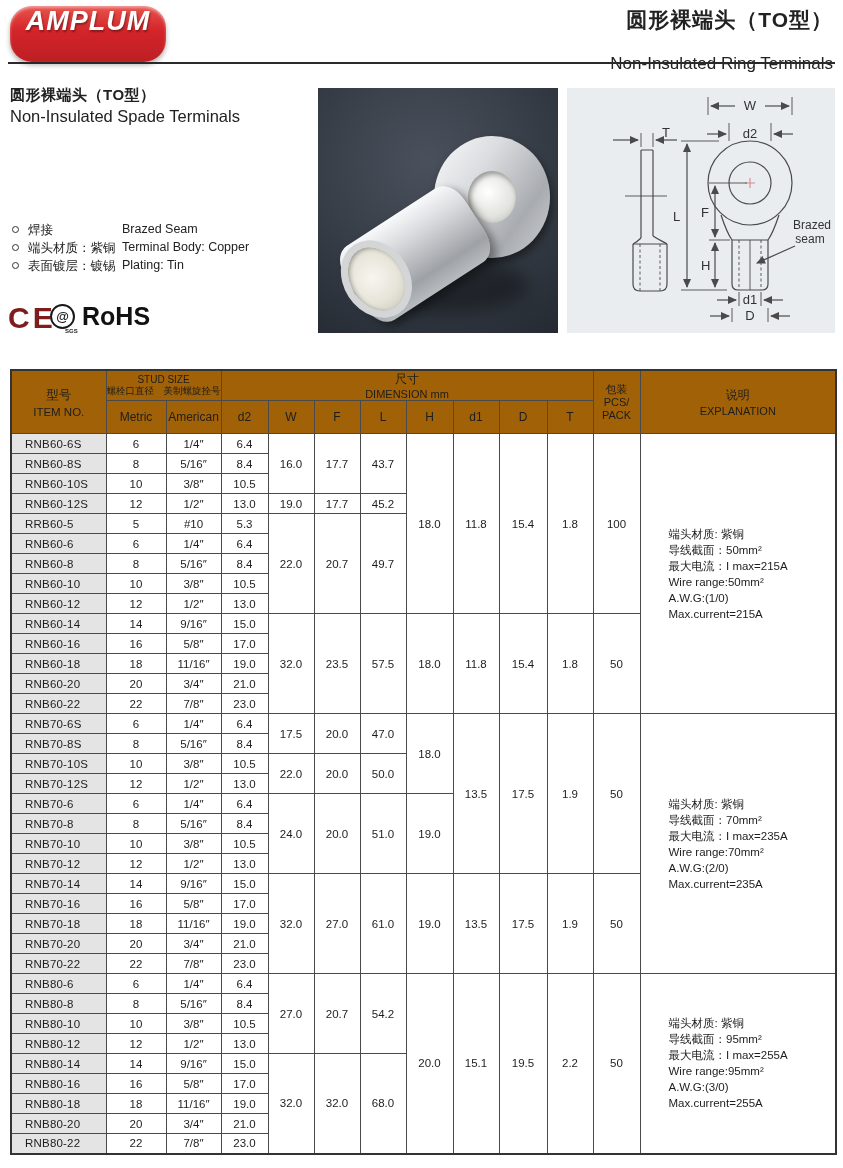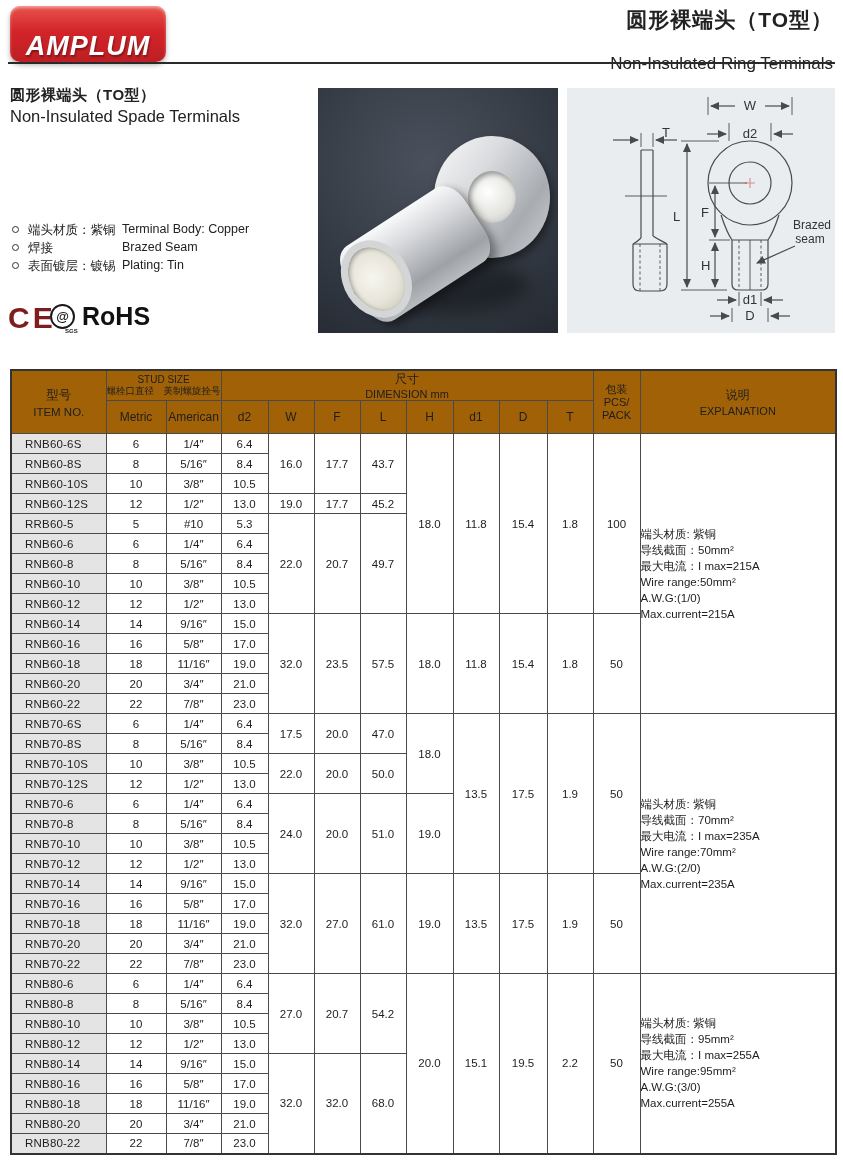--- a/index.html
+++ b/index.html
@@ -1,23 +1,23 @@
 <!DOCTYPE html>
 <html><head>
 <meta charset="utf-8">
 <style>
   * { margin:0; padding:0; box-sizing:border-box; }
   html,body { width:843px; height:1168px; background:#ffffff; font-family:"Liberation Sans", sans-serif; }
   body { position:relative; overflow:hidden; color:#222; }
 
   
-  .logo { position:absolute; left:10px; top:6px; width:156px; height:56px; border-radius:10px;
+  .logo { position:absolute; left:10px; top:6px; width:156px; height:56px; border-radius:22px;
           background:linear-gradient(180deg,#e8534d 0%,#d32429 45%,#bd1f24 100%);
           box-shadow:0 3px 5px rgba(0,0,0,.3), inset 0 2px 3px rgba(255,255,255,.45);
-          display:flex; align-items:flex-end; justify-content:center; }
+          display:flex; align-items:flex-start; justify-content:center; }
   .logo span { font-style:italic; font-weight:900; font-size:27px; color:#fff; letter-spacing:1px;
                text-shadow:1px 2px 2px rgba(0,0,0,.35); }
   .head-title { position:absolute; right:10px; top:6px; text-align:right; }
   .head-title .cn { font-size:21px; font-weight:bold; letter-spacing:1px; }
   .head-title .en { font-size:17px; margin-top:20px; }
   .header-rule { position:absolute; left:8px; top:62px; width:827px; border-top:2px solid #2a2a2a; }
 
   
   .prod-info { position:absolute; left:10px; top:86px; width:300px; }
   .prod-info .cn-title { font-size:15px; font-weight:bold; letter-spacing:.5px; }
@@ -72,21 +72,21 @@
   th.h-item div:last-child { font-size:11.5px; margin-top:2px; }
   th.h-stud div:first-child { font-size:10px; }
   th.h-stud div:last-child { font-size:9.5px; }
   th.h-dim div:first-child { font-size:12px; }
   th.h-dim div:last-child { font-size:11px; }
   th.h-pack div { font-size:11px; line-height:13px; }
   th.h-expl div:first-child { font-size:12px; }
   th.h-expl div:last-child { font-size:11px; margin-top:1px; }
   tbody td { height:20px; }
   td.item { background:#e4e4e4; text-align:left; padding-left:13px; letter-spacing:.2px; }
-  td.expl { text-align:left; }
+  td.expl { text-align:left; padding-left:28px; }
   td.expl div { line-height:16px; font-size:11.5px; }
 </style>
 </head>
 <body>
 
 <div>
   <div class="logo">
     <span>AMPLUM</span>
   </div>
   <div class="head-title">
@@ -96,27 +96,27 @@
   <div class="header-rule"></div>
 </div>
 
 <div class="prod-info">
   <div class="cn-title">圆形裸端头（TO型）</div>
   <div class="en-title">Non-Insulated Spade Terminals</div>
 </div>
 <div class="mat-list">
   <div class="mat-row">
     <span class="bullet"></span>
+    <span class="cn">焊接</span>
+    <span class="en">Brazed Seam</span>
+  </div>
+  <div class="mat-row">
+    <span class="bullet"></span>
     <span class="cn">端头材质：紫铜</span>
     <span class="en">Terminal Body: Copper</span>
-  </div>
-  <div class="mat-row">
-    <span class="bullet"></span>
-    <span class="cn">焊接</span>
-    <span class="en">Brazed Seam</span>
   </div>
   <div class="mat-row">
     <span class="bullet"></span>
     <span class="cn">表面镀层：镀锡</span>
     <span class="en">Plating: Tin</span>
   </div>
 </div>
 <div class="certs">
   <span class="ce-mark">CE</span>
   <span class="sgs-mark">

